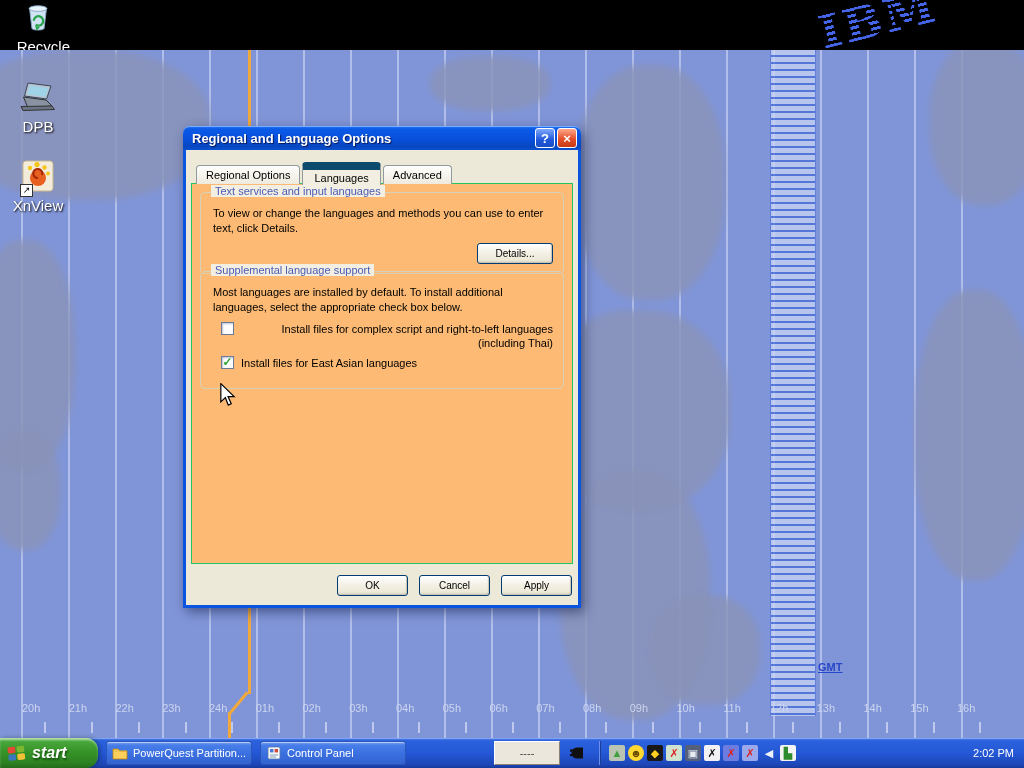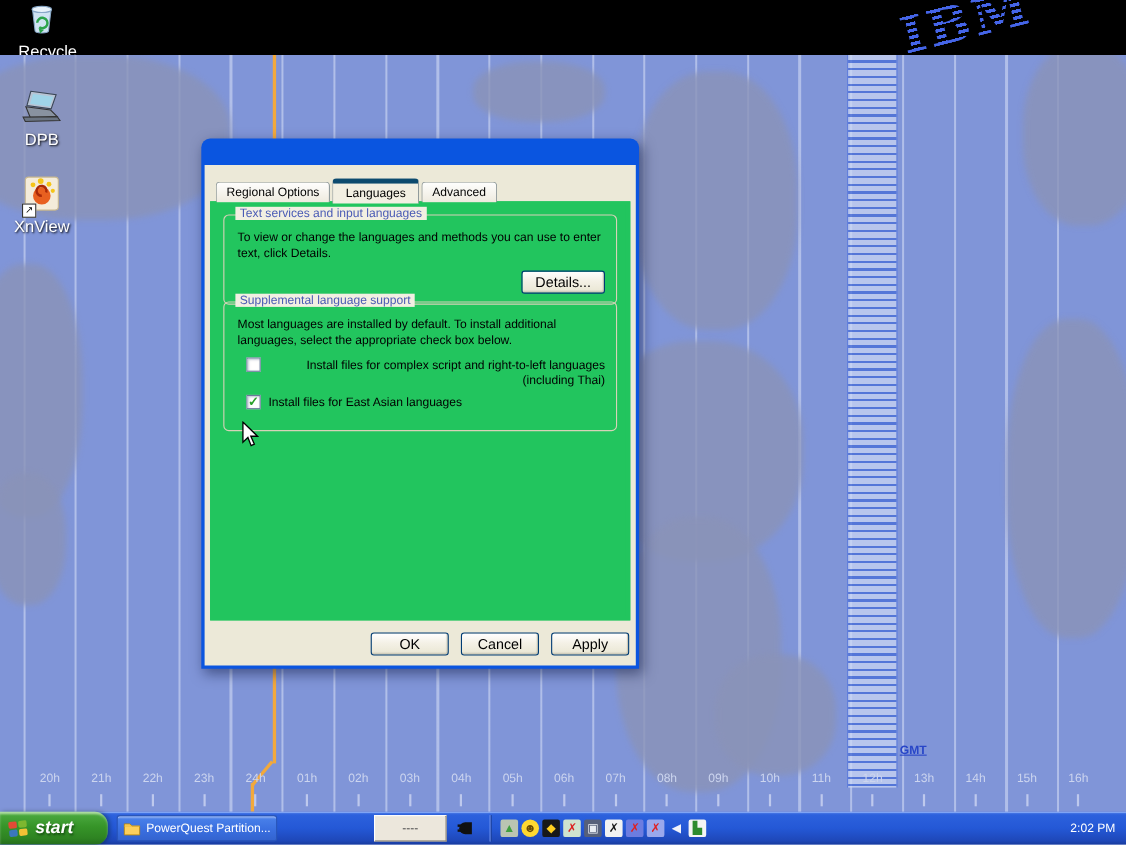--- a/index.html
+++ b/index.html
@@ -25,31 +25,31 @@
   .b5{left:575px;top:15px;width:150px;height:235px;}
   .b6{left:545px;top:260px;width:185px;height:200px;}
   .b7{left:560px;top:420px;width:150px;height:250px;}
   .b8{left:930px;top:-10px;width:110px;height:165px;}
   .b9{left:915px;top:240px;width:120px;height:290px;}
   .b10{left:650px;top:545px;width:110px;height:110px;}
 
   .gmt-band{position:absolute;left:770px;top:0;width:44px;height:666px;
     background:repeating-linear-gradient(180deg,rgba(205,216,245,.9) 0 5px,#4a6fd8 5px 7px);
     opacity:.8;border-left:1px solid #5a7adc;border-right:1px solid #5a7adc;}
-  .gmt-link{position:absolute;left:818px;top:626px;color:#2846c8;font-size:11px;font-weight:bold;
+  .gmt-link{position:absolute;left:818px;top:611px;color:#2846c8;font-size:11px;font-weight:bold;
     text-decoration:underline;}
 
   .meridian{position:absolute;background:#f2a93c;width:3px;}
   .m1{left:248px;top:0;height:77px;}
   .m2{left:248px;top:557px;height:87px;}
   .m3{left:237px;top:639px;height:28px;transform:rotate(40deg);}
   .m4{left:228px;top:662px;height:26px;}
 
   .tzrow{position:absolute;left:0;top:652px;width:1024px;display:flex;padding-left:22px;box-sizing:border-box;}
-  .tz{flex:0 0 46.75px;text-align:center;color:#ccd5ef;font-size:11px;position:relative;}
+  .tz{flex:0 0 46.75px;color:#ccd5ef;font-size:11px;position:relative;}
   .tz::after{content:"";position:absolute;left:50%;margin-left:-1px;top:20px;width:2px;height:11px;
     background:rgba(240,244,255,.55);}
 
   
   .dicon{position:absolute;width:64px;display:flex;flex-direction:column;align-items:center;gap:2px;z-index:4;}
   .dicon .lbl{color:#fff;font-size:15px;text-shadow:1px 1px 2px #000;text-align:right;line-height:1.1;}
   .icon-art{position:relative;}
   .shortcut{position:absolute;left:-2px;bottom:-1px;width:11px;height:11px;background:#fff;border:1px solid #333;
     font-size:9px;line-height:10px;text-align:center;color:#000;}
 
@@ -63,31 +63,31 @@
   .tb-btn{width:20px;height:20px;border-radius:3px;border:1px solid #fff;display:flex;align-items:center;
     justify-content:center;color:#fff;font-weight:bold;font-size:13px;margin-left:2px;box-sizing:border-box;}
   .tb-help{background:linear-gradient(180deg,#7fa8ff,#2058d8 60%,#1a4ec8);}
   .tb-close{background:linear-gradient(180deg,#ffa88c,#e4502a 55%,#c83a16);}
   .dlg-body{position:absolute;left:3px;right:3px;top:24px;bottom:3px;background:#ece9d8;}
 
   .tabs{position:absolute;left:10px;top:11px;height:23px;display:flex;align-items:flex-end;z-index:3;}
   .tab{height:19px;padding:0 9px;border:1px solid #919b9c;border-bottom:none;border-radius:4px 4px 0 0;
     background:linear-gradient(180deg,#fefefd,#eeeade);display:flex;align-items:center;font-size:11px;
     margin-right:2px;box-sizing:border-box;}
-  .tab.active{height:23px;margin-bottom:-1px;background:#f2efe2;border-top:5px solid #0c4a6e;padding:0 11px;}
-
-  .page{position:absolute;left:5px;right:5px;top:33px;bottom:41px;border:4px solid #22c55e;background:#22c55e;}
+  .tab.active{height:23px;margin-bottom:-1px;background:#f2efe2;border-top:8px solid #0c4a6e;padding:0 11px;}
+
+  .page{position:absolute;left:5px;right:5px;top:33px;bottom:41px;border:1px solid #22c55e;background:#fdba74;}
   .group{position:absolute;left:8px;right:8px;border:1px solid #d6d2b8;border-radius:5px;}
   .g1{top:8px;height:80px;}
   .g2{top:87px;height:116px;}
   .legend{position:absolute;top:-8px;left:10px;background:#f2efe2;padding:0 4px;font-size:11px;color:#4a5bb5;}
   .gtext{padding:13px 12px 0 12px;font-size:11px;line-height:1.35;color:#000;}
   .btn{height:21px;border:1px solid #003c74;border-radius:3px;
     background:linear-gradient(180deg,#fff,#f4f1e6 45%,#ece9d8 85%,#d6d2c2);
-    box-shadow:inset -1px -1px 1px #c8c4b0;font-size:13px;display:flex;align-items:center;justify-content:center;
+    box-shadow:inset -1px -1px 1px #c8c4b0;font-size:10px;display:flex;align-items:center;justify-content:center;
     color:#000;box-sizing:border-box;}
   .details-btn{position:absolute;right:10px;bottom:9px;width:76px;}
   .cbrow{display:flex;gap:7px;margin:7px 10px 0 20px;align-items:flex-start;text-align:right;}
   .cb{flex:none;width:13px;height:13px;background:#fff;border:1px solid #6a7a9a;box-sizing:border-box;
     box-shadow:inset 1px 1px 2px rgba(60,80,120,.35);display:flex;align-items:center;justify-content:center;}
   .cb .check{display:none;color:#2ba12b;font-weight:bold;font-size:12px;margin-top:-2px;}
   .cbrow.checked .cb .check{display:block;}
   .cbl{font-size:11px;line-height:1.3;max-width:320px;}
   .dlg-buttons{position:absolute;right:6px;bottom:9px;display:flex;gap:11px;}
   .dlg-buttons .btn{width:71px;}
@@ -207,20 +207,25 @@
         <circle cx="15" cy="4.6" r="2.6" fill="#f5c518"></circle>
         <circle cx="22.5" cy="7.5" r="2.2" fill="#f5c518"></circle>
         <circle cx="26" cy="13.5" r="1.9" fill="#f5c518"></circle>
       </svg>
       <div class="shortcut">↗</div>
     </div>
     <div class="lbl">XnView</div>
   </div>
 
   <div class="dialog">
+    <div class="titlebar">
+      <div class="title">Regional and Language Options</div>
+      <div class="tb-btn tb-help">?</div>
+      <div class="tb-btn tb-close">×</div>
+    </div>
     <div class="dlg-body">
       <div class="tabs">
         <div class="tab">Regional Options</div>
         <div class="tab active">Languages</div>
         <div class="tab">Advanced</div>
       </div>
       <div class="page">
 
         <div class="group g1">
           <div class="legend">Text services and input languages</div>
@@ -272,20 +277,29 @@
     </div>
 
     <div class="task first">
       <svg class="ticon" viewBox="0 0 16 14">
         <path d="M1 3 L6 3 L8 5 L15 5 L15 13 L1 13 Z" fill="#fccf5c" stroke="#b8860b" stroke-width="0.8"></path>
         <path d="M1 5 L15 5" stroke="#e8b840" stroke-width="0.8"></path>
       </svg>
       <span>PowerQuest Partition...</span>
     </div>
 
+    <div class="task">
+      <svg class="ticon" viewBox="0 0 16 14">
+        <rect x="2" y="1" width="12" height="12" rx="1.5" fill="#f4f6f8" stroke="#5a7aa8" stroke-width="0.8"></rect>
+        <rect x="4" y="3" width="3.4" height="3.4" fill="#4a7ad0"></rect>
+        <rect x="8.6" y="3" width="3.4" height="3.4" fill="#d04a3a"></rect>
+        <path d="M4 9 L12 9 M4 11 L10 11" stroke="#8aa0b8" stroke-width="1"></path>
+      </svg>
+      <span>Control Panel</span>
+    </div>
 
 
     <div class="deskband">----</div>
 
     <svg class="plug" width="22" height="16" viewBox="0 0 22 16">
       <path d="M9 2.5 a5.5 5.5 0 1 0 0 11 h6 v-11 z" fill="#101010"></path>
       <rect x="2" y="4.5" width="6" height="2.2" fill="#101010"></rect>
       <rect x="2" y="9" width="6" height="2.2" fill="#101010"></rect>
     </svg>
 

